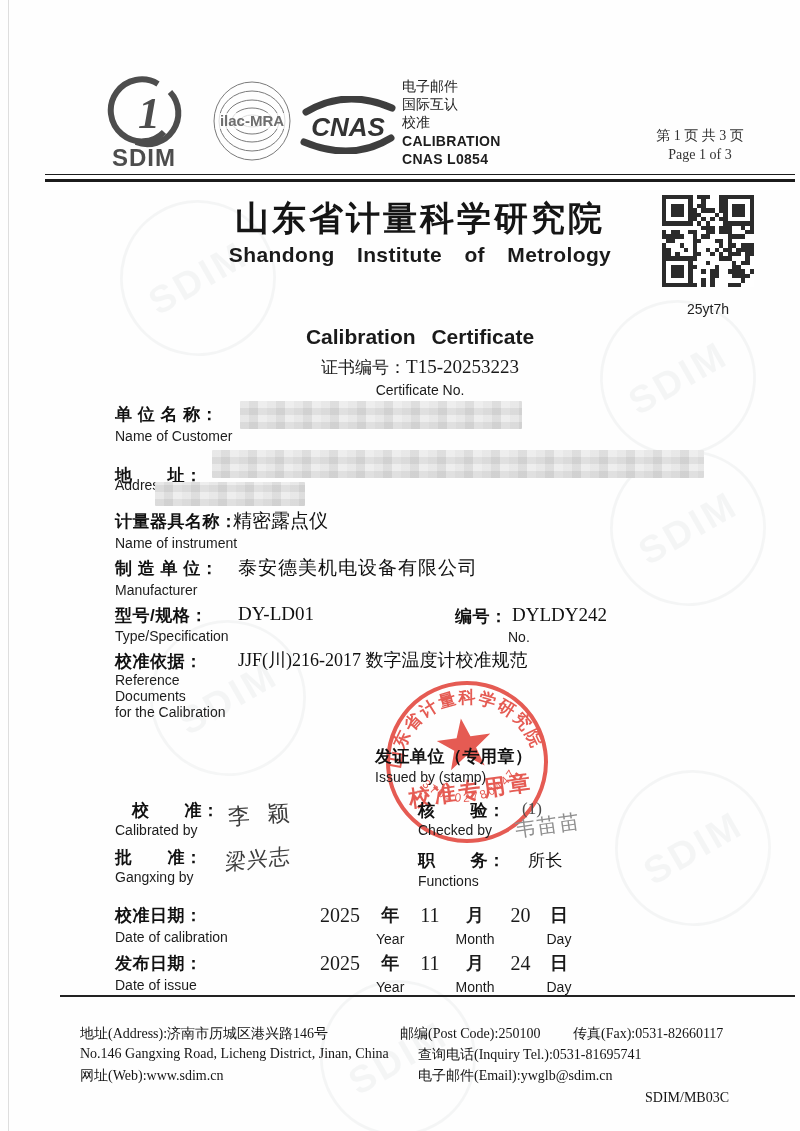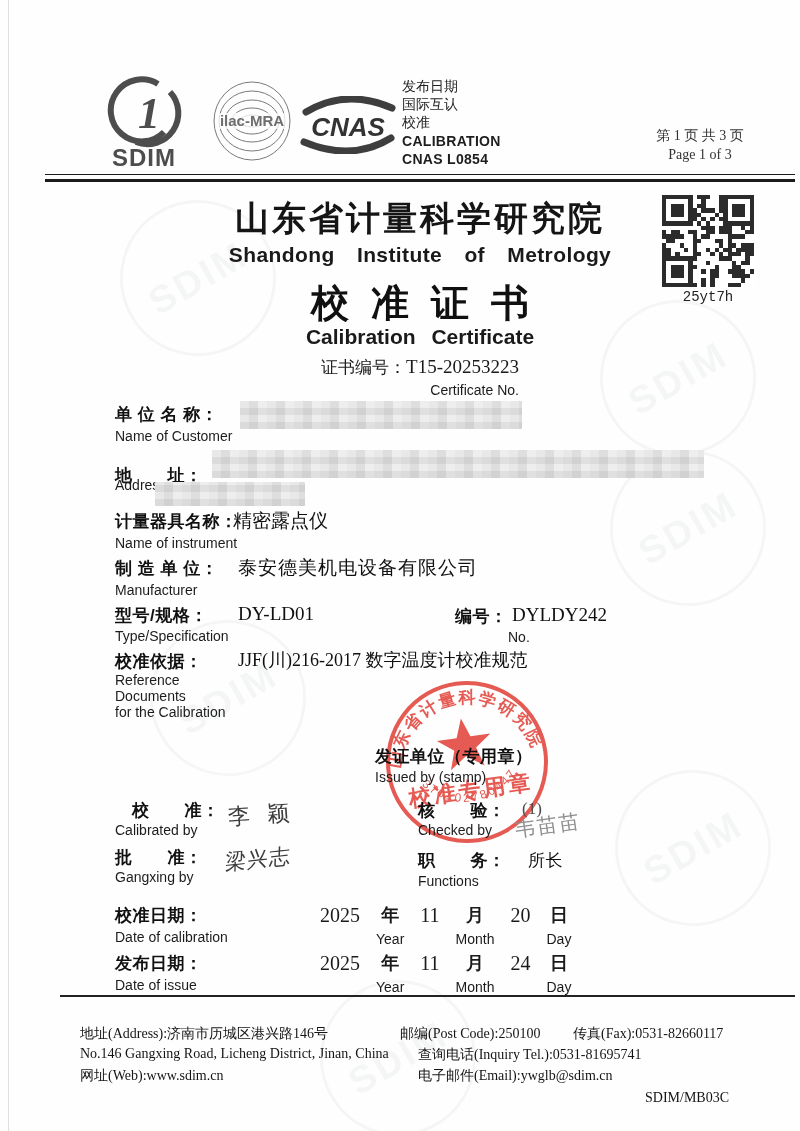--- a/index.html
+++ b/index.html
@@ -21,28 +21,28 @@
 
   
   .cblock{left:40px;width:760px;text-align:center;}
   .t-zh{top:196px;font-size:34px;letter-spacing:3px;font-weight:600;color:#151515;font-family:"Liberation Serif",serif;}
   .t-en{top:243px;font-size:21px;font-weight:bold;word-spacing:16px;letter-spacing:.4px;}
   .t-cert-zh{top:278px;font-size:38px;font-weight:900;letter-spacing:22px;text-indent:22px;color:#101010;}
   .t-cert-en{top:325px;font-size:21px;font-weight:bold;word-spacing:10px;}
   .certno{top:356px;}
   .certno .line1{font-size:17px;font-family:"Liberation Serif",serif;}
   .certno .val{font-size:19px;}
-  .certno .line2{text-align:right;font-size:14px;margin-top:3px;}
+  .certno .line2{text-align:center;font-size:14px;margin-top:3px;}
 
   
   .qrwrap{left:660px;top:195px;width:96px;text-align:center;}
   .qr{width:92px;height:92px;margin:0 auto;display:grid;grid-template-columns:repeat(21,1fr);grid-template-rows:repeat(21,1fr);background:#fff;}
   .qr div{background:#fff;}
   .qr div.on{background:#2b2b2b;}
-  .qrcap{font-size:14px;margin-top:2px;font-family:Liberation Mono, monospace;color:#222;}
+  .qrcap{font-size:14px;margin-top:14px;font-family:Liberation Sans, sans-serif;color:#222;}
 
   
   .flabel{font-size:17px;font-weight:600;letter-spacing:.5px;color:#111;}
   .fen{font-size:14px;color:#1c1c1c;}
   .fval{font-size:19px;color:#101010;font-family:"Liberation Serif",serif;}
   .redacted{background:
      repeating-linear-gradient(0deg, rgba(120,120,120,.14) 0 7px, rgba(180,180,180,.05) 7px 14px),
      repeating-linear-gradient(90deg, #ebebeb 0 9px, #e0e0e0 9px 18px, #f1f1f1 18px 27px);
      border-radius:1px;}
 
@@ -112,37 +112,36 @@
 
   <div class="abs" style="left:300px;top:96px;width:96px;height:58px;">
     <svg width="96" height="58" viewBox="0 0 96 58">
       <path d="M 6,16 Q 46,-8 92,12" stroke="#3e3e3e" stroke-width="7" fill="none" stroke-linecap="round"></path>
       <path d="M 4,46 Q 52,66 91,42" stroke="#3e3e3e" stroke-width="7" fill="none" stroke-linecap="round"></path>
       <text x="48" y="40" font-size="26" font-weight="bold" font-style="italic" fill="#333" text-anchor="middle" font-family="Liberation Sans,sans-serif">CNAS</text>
     </svg>
   </div>
 
   <div class="abs accred">
-    <div class="zh">发布日期</div>
+    <div class="zh">电子邮件</div>
     <div class="zh">国际互认</div>
     <div class="zh">校准</div>
     <div class="en">CALIBRATION</div>
     <div class="en">CNAS L0854</div>
   </div>
 
   <div class="abs pageinfo serif">
     <div>第 1 页 共 3 页</div>
     <div>Page 1 of 3</div>
   </div>
 
   <div class="abs rule-double"></div>
 
   <div class="abs cblock t-zh">山东省计量科学研究院</div>
   <div class="abs cblock t-en">Shandong Institute of Metrology</div>
-  <div class="abs cblock t-cert-zh">校准证书</div>
   <div class="abs cblock t-cert-en">Calibration Certificate</div>
 
   <div class="abs cblock certno">
     <div style="display:inline-block;">
       <div class="line1">
         <span>证书编号：</span><span class="val serif">T15-20253223</span>
       </div>
       <div class="line2 sans">Certificate No.</div>
     </div>
   </div>

